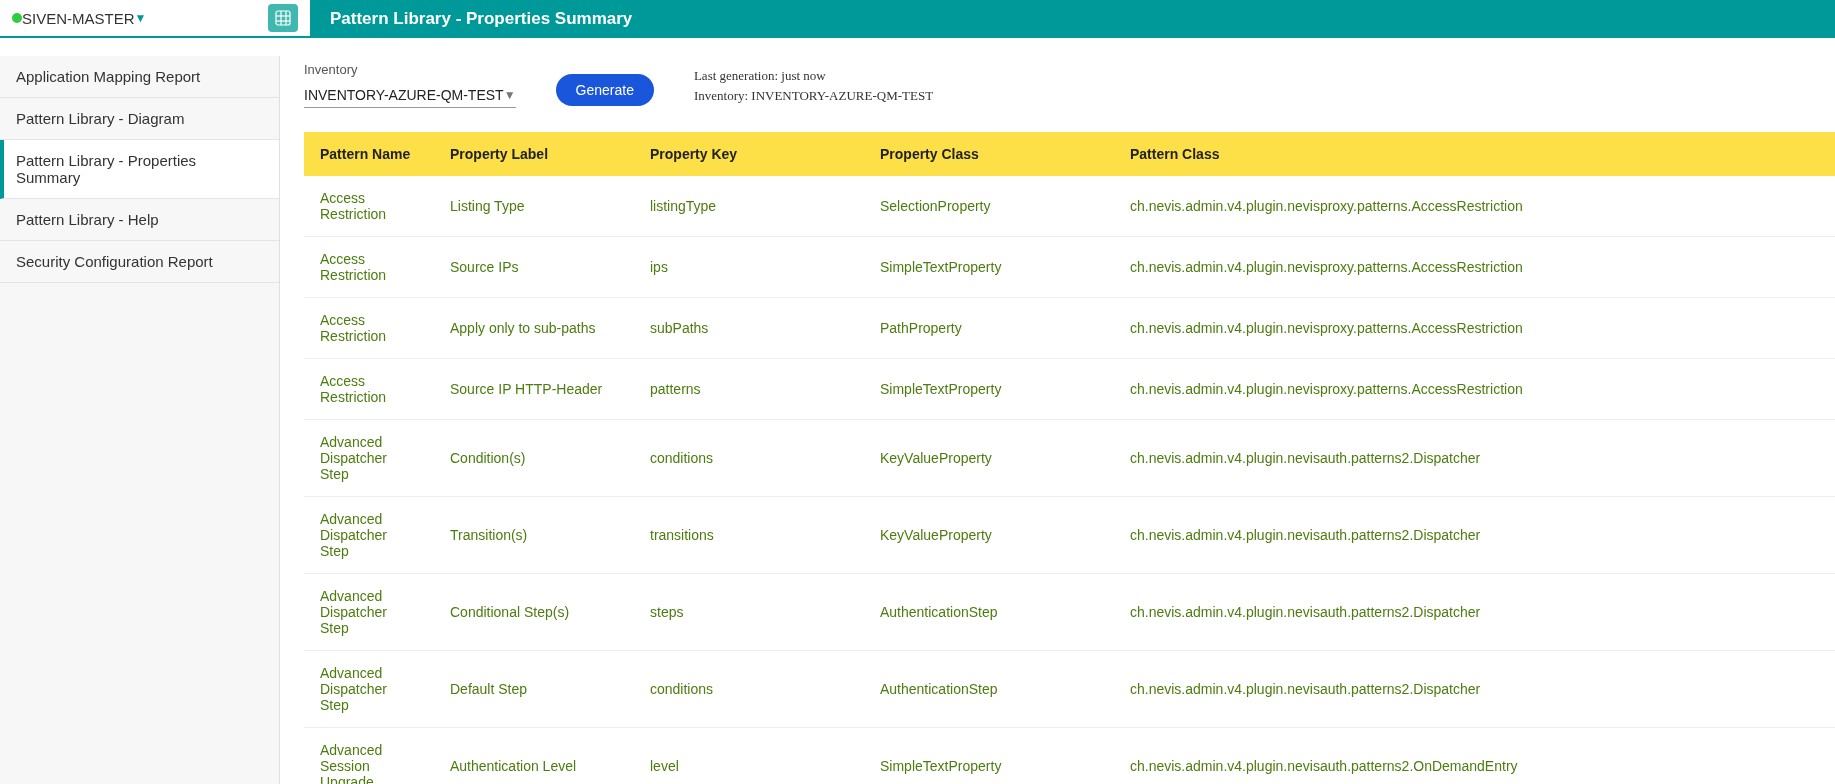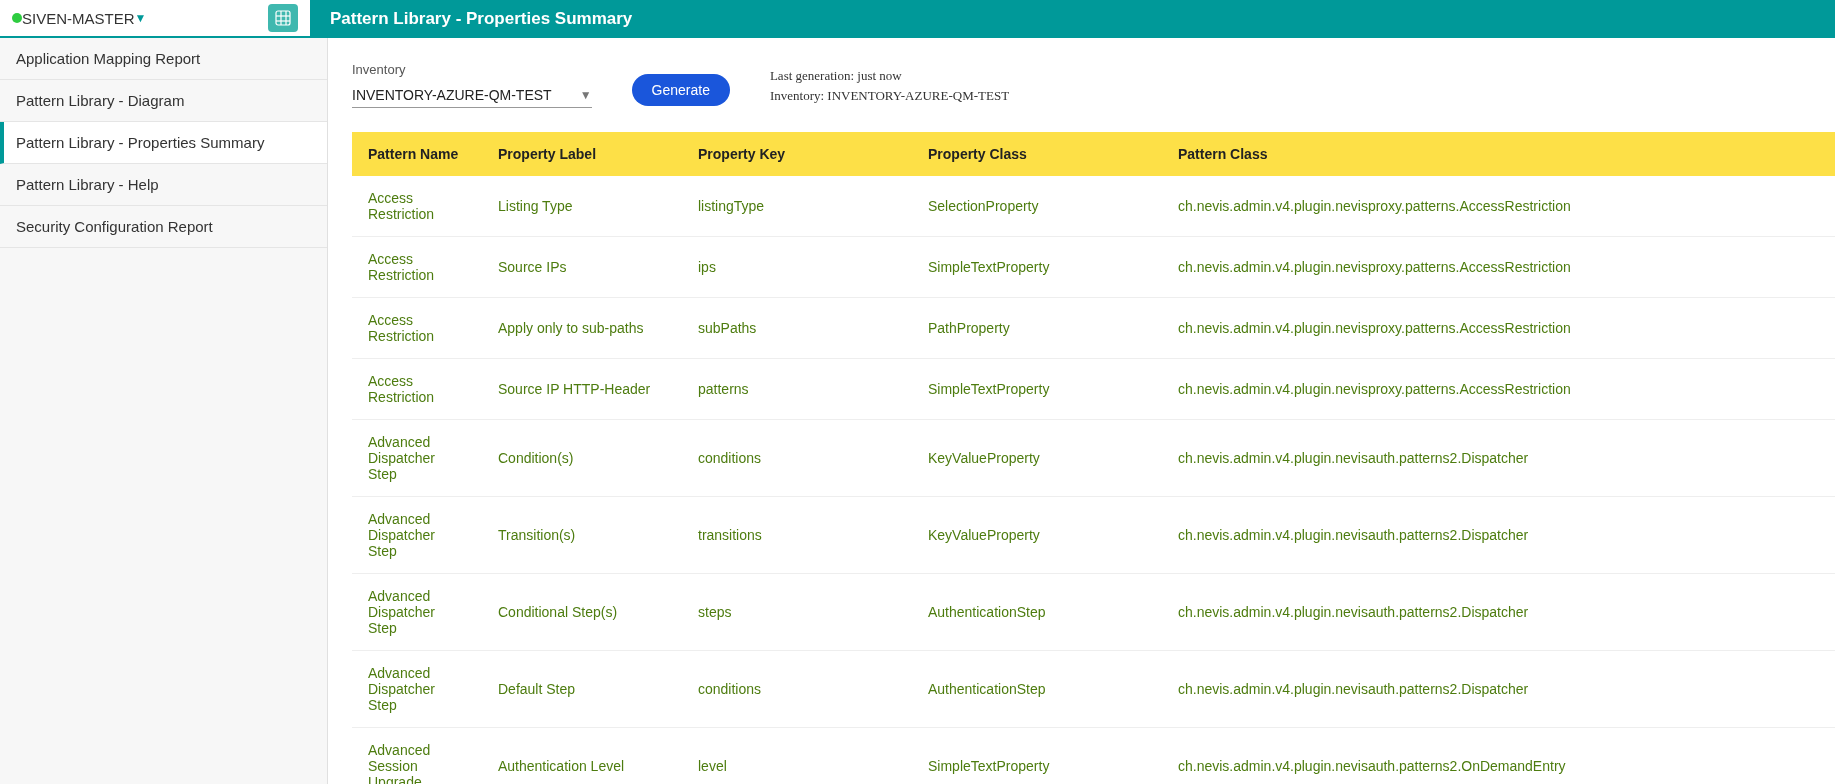--- a/index.html
+++ b/index.html
@@ -9,28 +9,28 @@
 .topbar-left { width: 310px; background: #fff; display: flex; align-items: center; padding: 0 12px; justify-content: space-between; border-bottom: 2px solid #009999; }
 .project-selector { display: flex; align-items: center; cursor: pointer; }
 .status-dot { width: 10px; height: 10px; border-radius: 50%; background: #2ecc40; }
 .project-name { font-size: 15px; color: #333; font-weight: 400; }
 .chevron-down { color: #009999; font-size: 12px; }
 .grid-btn { width: 30px; height: 28px; background: #3fb8af; border-radius: 4px; display: flex; align-items: center; justify-content: center; cursor: pointer; }
 .grid-btn svg { fill: #fff; }
 .topbar-right { flex: 1; background: #009999; display: flex; align-items: center; padding: 0 20px; }
 .page-title { color: #fff; font-size: 17px; font-weight: 600; }
 .main { display: flex; flex: 1; overflow: hidden; }
-.sidebar { width: 328px; background: #f7f7f7; border-right: 1px solid #e0e0e0; }
+.sidebar { width: 280px; background: #f7f7f7; border-right: 1px solid #e0e0e0; margin-top: 18px; }
 .sidebar-item { padding: 12px 16px; font-size: 15px; color: #333; cursor: pointer; border-bottom: 1px solid #e5e5e5; }
 .sidebar-item.active { background: #fff; border-left: 4px solid #009999; padding-left: 12px; font-weight: 400; }
 .content { flex: 1; padding: 24px 0 0 24px; overflow: auto; }
 .controls { display: flex; align-items: flex-start; gap: 40px; padding: 0 0 24px 0; }
 .inventory-block {}
 .inventory-label { font-size: 13px; color: #555; margin-bottom: 6px; }
-.inventory-select { display: flex; align-items: center; gap: 28px; border-bottom: 1px solid #999; padding: 4px 0; cursor: pointer; min-width: 200px; justify-content: space-between; }
+.inventory-select { display: flex; align-items: center; gap: 0; border-bottom: 1px solid #999; padding: 4px 0; cursor: pointer; min-width: 200px; justify-content: space-between; }
 .inventory-value { font-size: 14px; color: #222; }
 .inventory-chevron { color: #777; font-size: 12px; }
 .generate-btn { background: #1a56db; color: #fff; border: none; border-radius: 18px; padding: 8px 20px; font-size: 14px; cursor: pointer; margin-top: 12px; }
 .gen-info { font-size: 13px; color: #333; margin-top: 4px; line-height: 1.5; font-family: Liberation Serif, serif; }
 .table { width: 100%; border-collapse: collapse; }
 .table thead th { background: #fde047; text-align: left; padding: 14px 16px; font-weight: 600; font-size: 14px; color: #222; }
 .table tbody td { padding: 14px 16px; font-size: 14px; color: #4d7c0f; border-bottom: 1px solid #eee; vertical-align: middle; }
 .col-pattern { width: 130px; }
 .col-label { width: 200px; }
 .col-key { width: 230px; }

